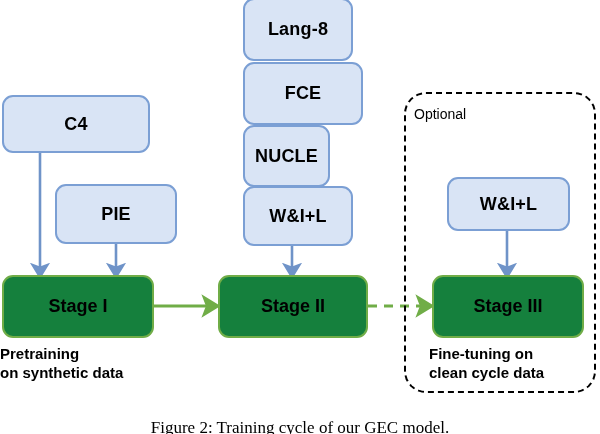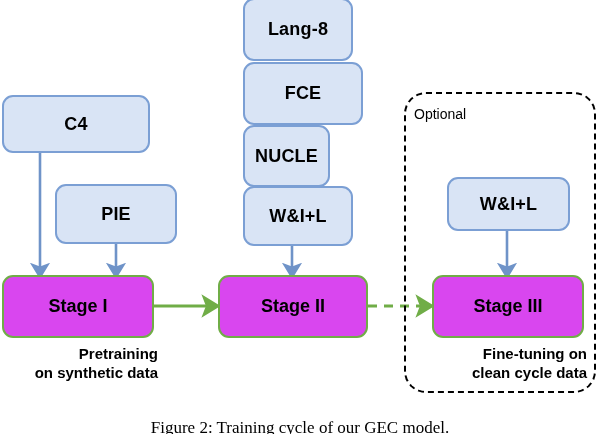--- a/index.html
+++ b/index.html
@@ -6,24 +6,24 @@
   body{width:600px;height:434px;position:relative;overflow:hidden;
        font-family:"Liberation Sans","DejaVu Sans",sans-serif;}
   #canvas{position:absolute;left:0;top:0;width:600px;height:434px;}
 
   .node{position:absolute;box-sizing:border-box;display:flex;
         align-items:center;justify-content:center;text-align:center;}
 
   .blue-box{background:#d9e4f5;border:2px solid #7b9fd4;border-radius:11px;
             color:#000;font-weight:bold;font-size:18px;letter-spacing:.2px;}
 
-  .green-box{background:#d946ef;border:2.5px solid #70ad47;border-radius:11px;
+  .green-box{background:#15803d;border:2.5px solid #70ad47;border-radius:11px;
              color:#000;font-weight:bold;font-size:18px;}
 
-  .caption-under{position:absolute;text-align:right;font-weight:bold;
+  .caption-under{position:absolute;text-align:left;font-weight:bold;
                  font-size:15px;line-height:19px;color:#000;}
 
   .optional-label{position:absolute;font-size:14px;color:#000;font-weight:normal;}
 
   .dashed-region{position:absolute;box-sizing:border-box;
                  border:2px dashed #000;border-radius:22px;background:transparent;}
 
   .fig-caption{position:absolute;left:0;width:600px;text-align:center;
                font-family:"Liberation Serif","DejaVu Serif",serif;
                font-size:17px;color:#000;}

